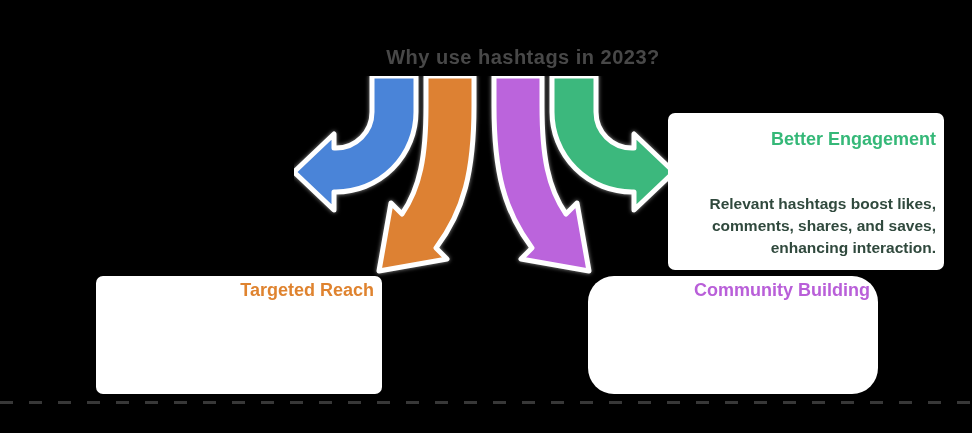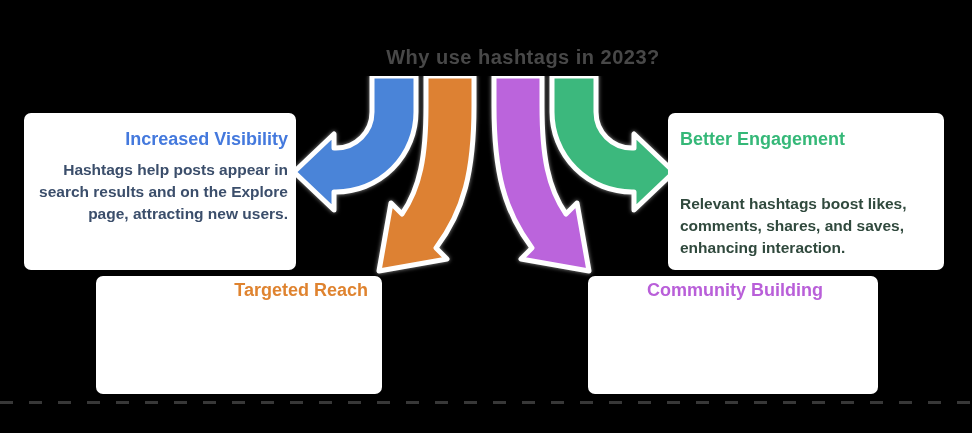--- a/index.html
+++ b/index.html
@@ -13,23 +13,23 @@
   }
   .arrows-svg{position:absolute;left:294px;top:76px;width:382px;height:212px;}
   .arrow{stroke:#ffffff;stroke-width:5;stroke-linejoin:round;
          filter:drop-shadow(0 0 2px rgba(170,170,170,.85));}
   .panel{
     position:absolute;background:#ffffff;border-radius:7px;box-sizing:border-box;
   }
   .panel .heading{font-size:18px;font-weight:bold;margin:0 0 9px 0;}
   .panel .body{font-size:15.5px;font-weight:bold;line-height:22px;margin:0;}
   .p-tl{left:24px;top:113px;width:272px;height:157px;padding:16px 8px 8px 12px;text-align:right;}
-  .p-tr{left:668px;top:113px;width:276px;height:157px;padding:16px 8px 8px 12px;text-align:left;}
-  .p-bl{left:96px;top:276px;width:286px;height:118px;padding:4px 14px 6px 10px;text-align:right;}
-  .p-br{left:588px;top:276px;width:290px;height:118px;padding:4px 8px 6px 12px;text-align:center;}
+  .p-tr{left:668px;top:113px;width:276px;height:157px;padding:16px 8px 8px 12px;text-align:right;}
+  .p-bl{left:96px;top:276px;width:286px;height:118px;padding:4px 8px 6px 10px;text-align:right;}
+  .p-br{left:588px;top:276px;width:290px;height:118px;padding:4px 8px 6px 12px;text-align:right;border-radius:26px;}
   .p-tl .body{color:#3b4e6b;}
   .p-tr .body{color:#30493d;margin-top:43px;}
   .p-bl .body{color:#52412a;}
   .p-br .body{color:#4a3a5e;}
   .dashed-line{
     position:absolute;left:0;top:401px;width:100%;height:3px;
     background:repeating-linear-gradient(90deg,#4a4a4a 0 13px,transparent 13px 29px);
     opacity:.75;
   }
 </style>
@@ -44,24 +44,20 @@
 
     <path class="arrow" d="M122,0 L122,36 A80,80 0 0 1 42,116 L40,116 L40,134 L0,96 L40,58 L40,72 L42,72 A36,36 0 0 0 78,36 L78,0 Z" fill="#4a84d8"></path>
 
     <path class="arrow" d="M132,0 L180,0 L180,30 C180,95 170,135 142,172 L153,183 L85,195 L97,127 L108,138 C126,112 132,80 132,30 Z" fill="#dd8133"></path>
 
     <path class="arrow" d="M248,0 L200,0 L200,30 C200,95 210,135 238,172 L227,183 L295,195 L283,127 L272,138 C254,112 248,80 248,30 Z" fill="#bb64dc"></path>
 
     <path class="arrow" d="M258,0 L258,36 A80,80 0 0 0 338,116 L340,116 L340,134 L380,96 L340,58 L340,72 L338,72 A36,36 0 0 1 302,36 L302,0 Z" fill="#3cb87d"></path>
   </svg>
 
-  <div class="panel p-tl">
-    <p class="heading" style="color: rgb(68, 121, 221);">Increased Visibility</p>
-    <p class="body">Hashtags help posts appear in search results and on the Explore page, attracting new users.</p>
-  </div>
 
   <div class="panel p-tr">
     <p class="heading" style="color: rgb(53, 184, 120);">Better Engagement</p>
     <p class="body">Relevant hashtags boost likes, comments, shares, and saves, enhancing interaction.</p>
   </div>
 
   <div class="panel p-bl">
     <p class="heading" style="color: rgb(223, 131, 47);">Targeted Reach</p>
   </div>
 

